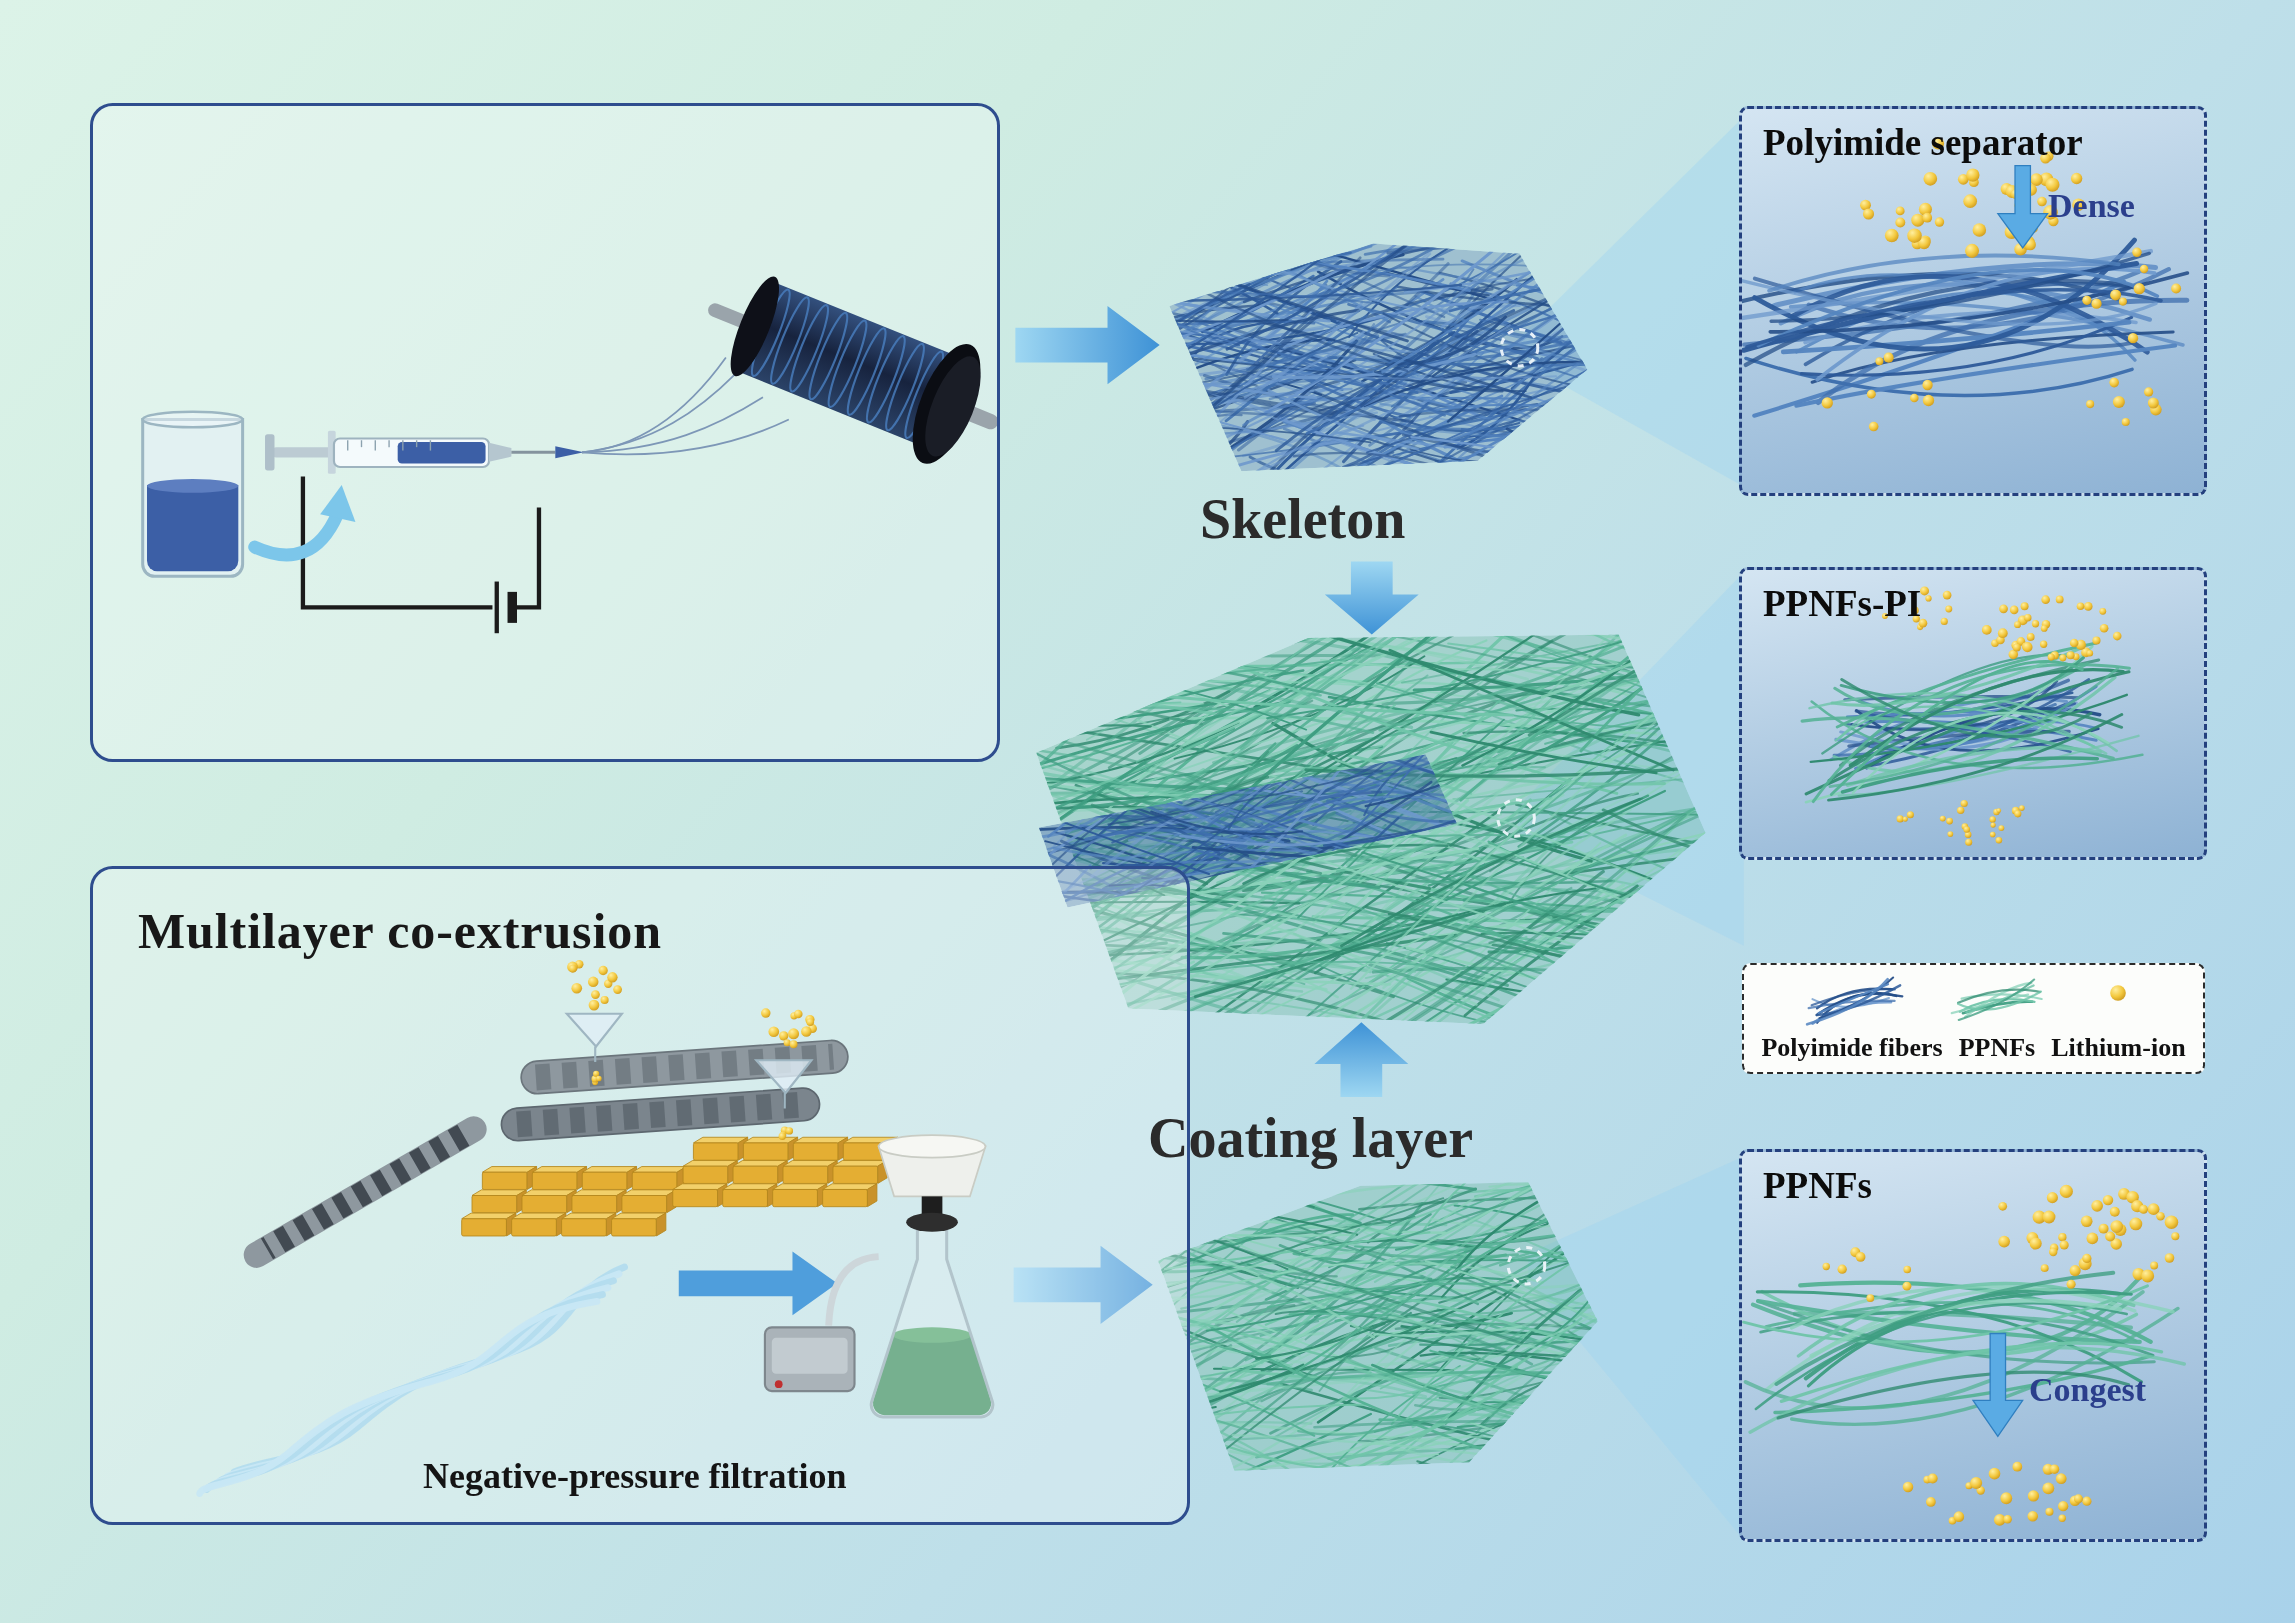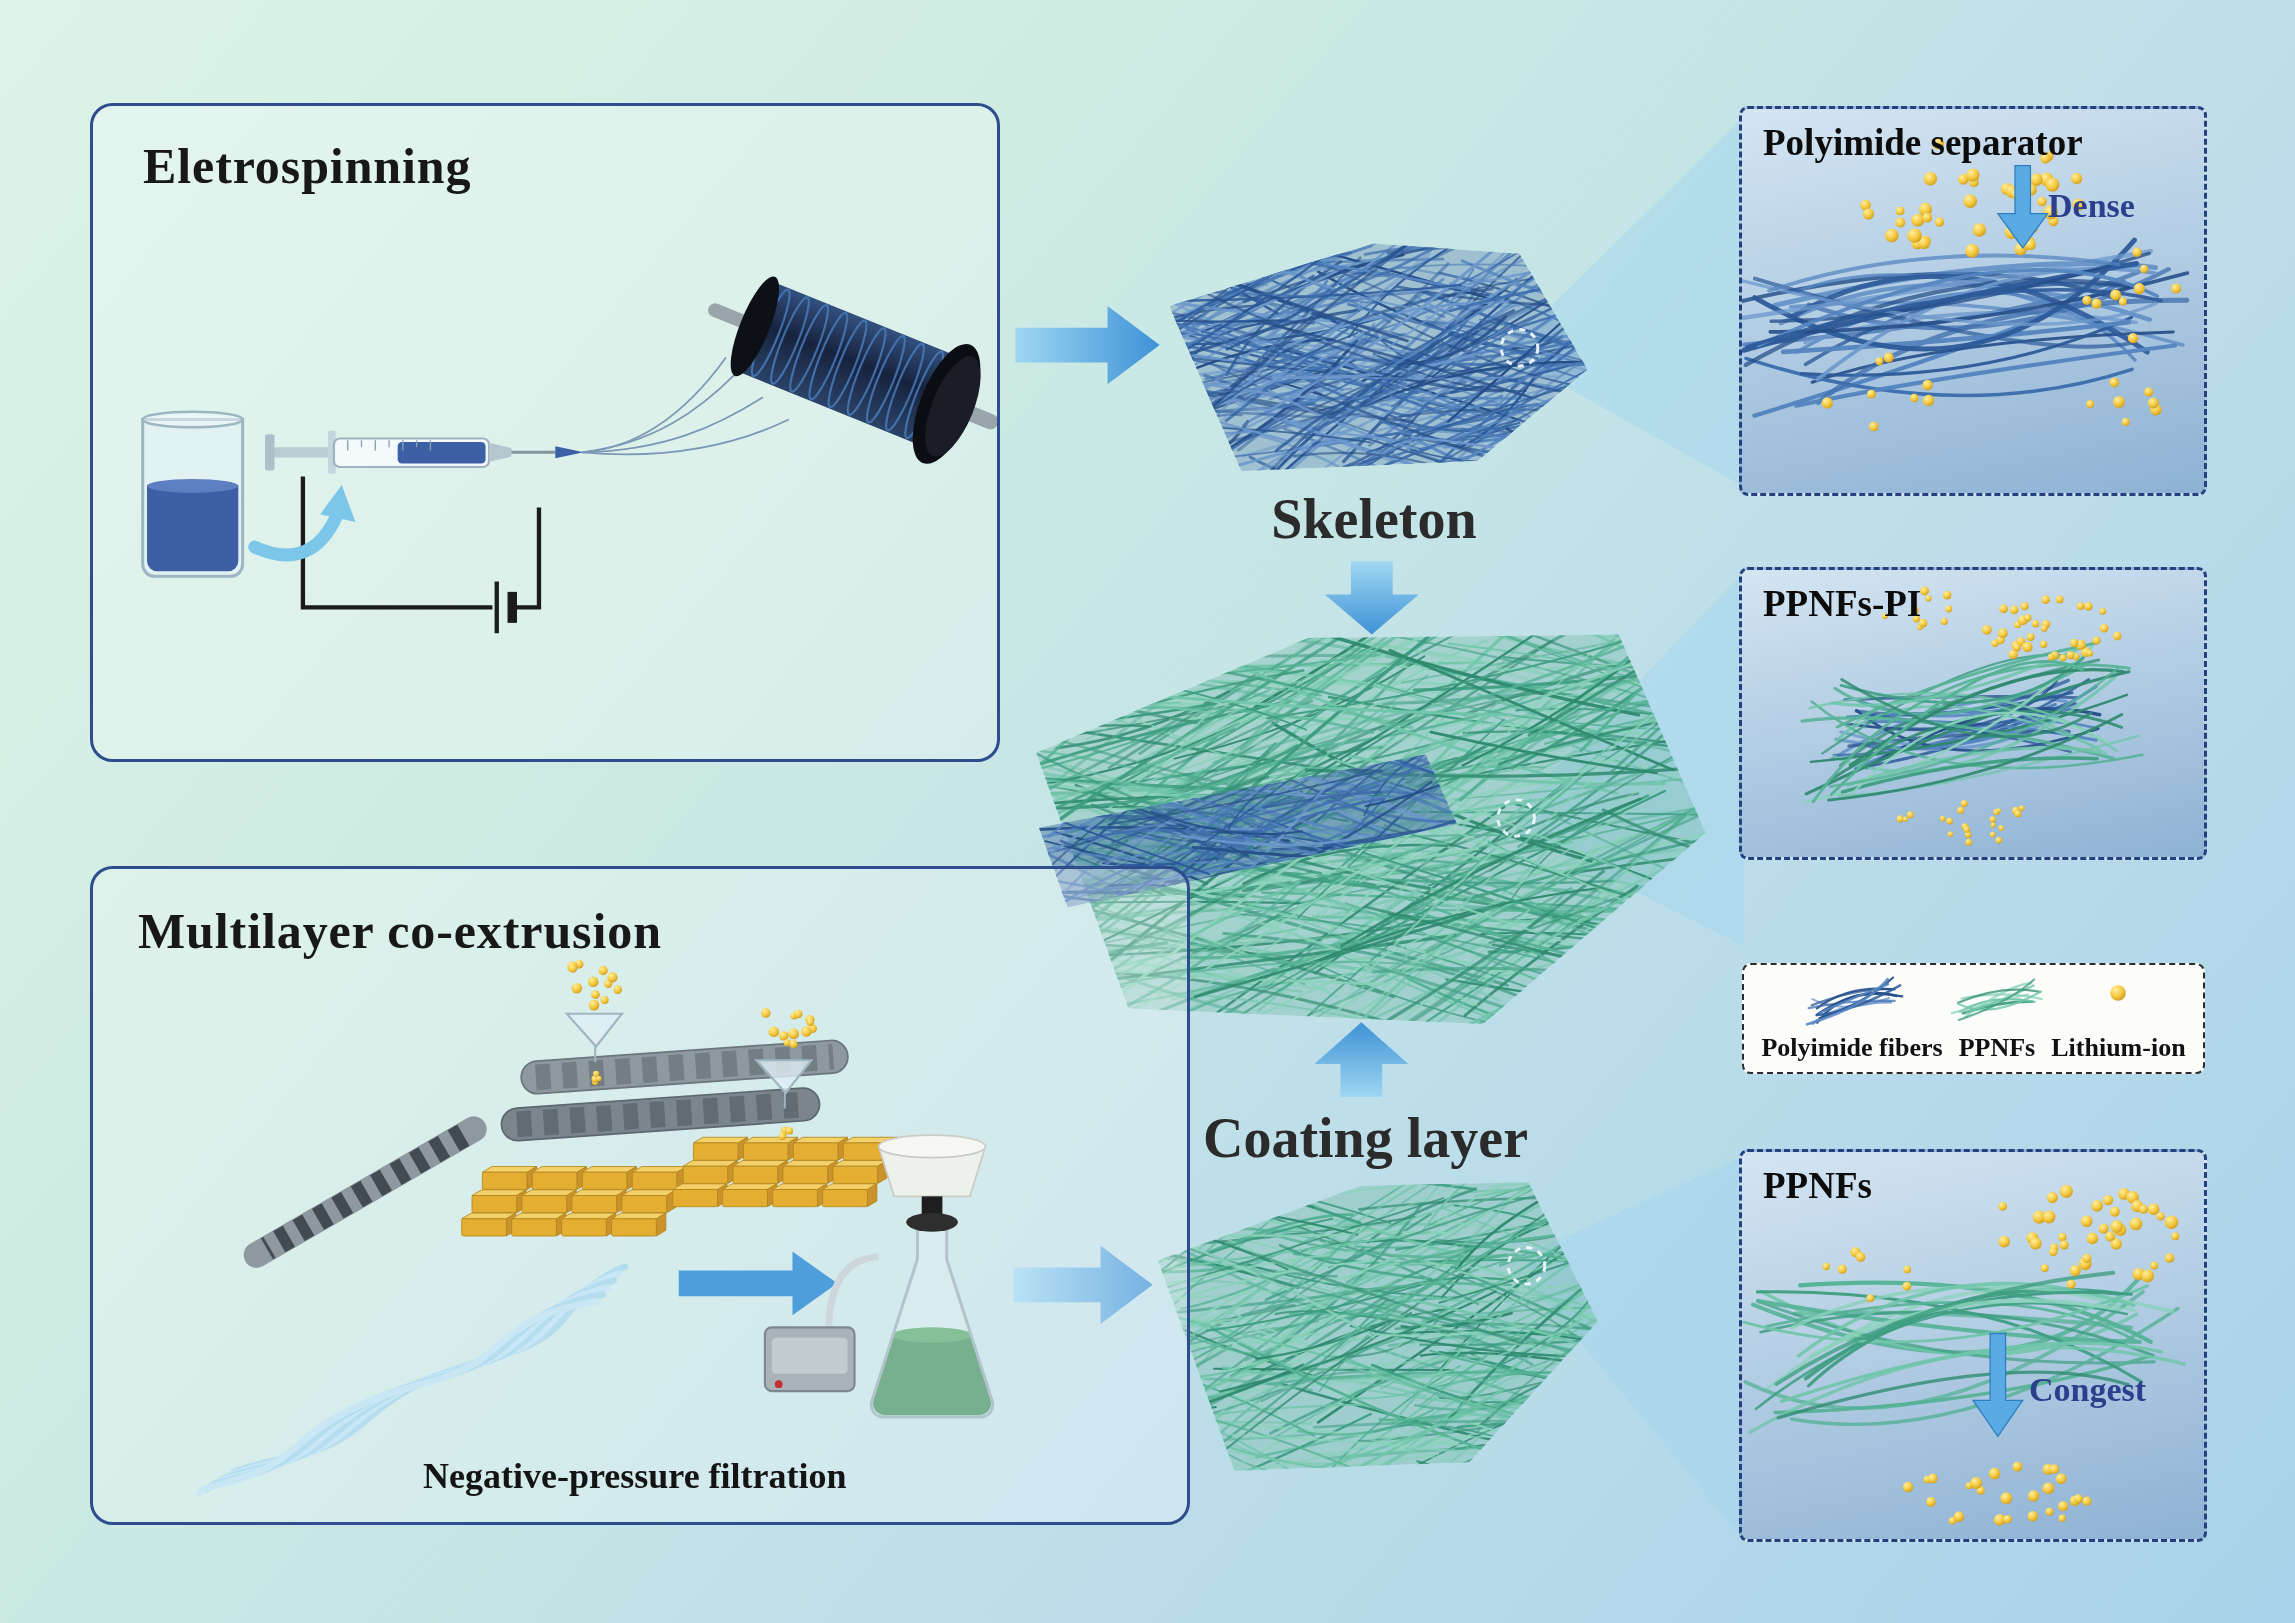--- a/index.html
+++ b/index.html
@@ -7,21 +7,21 @@
   body{font-family:"Liberation Serif",serif;background:#cfe7e2;overflow:hidden}
   #canvas{position:relative;width:2295px;height:1623px;overflow:hidden;
     background:linear-gradient(130deg,#dcf3e8 0%,#cfece2 30%,#bedfe9 62%,#a9d2ea 100%)}
   .scene{position:absolute;left:0;top:0;width:2295px;height:1623px;z-index:1}
   .proc-panel{position:absolute;border:3px solid #2e4d8e;border-radius:22.6px;
     background:rgba(248,253,251,0.30);z-index:2}
   .proc-panel .panel-scene{border-radius:19px}
   .panel-scene{position:absolute;left:0;top:0;width:100%;height:100%}
   .proc-title{position:absolute;font-weight:bold;font-size:50px;color:#181818;letter-spacing:0.9px;z-index:3}
   .caption{position:absolute;font-weight:bold;font-size:36px;color:#141414;z-index:3}
-  .big-label{position:absolute;font-weight:bold;font-size:56px;color:#2b2b2b;z-index:3;text-align:center}
+  .big-label{position:absolute;font-weight:bold;font-size:56px;color:#2b2b2b;z-index:3;}
   .zoom-panel{position:absolute;border:3px dashed #24407e;border-radius:9px;overflow:hidden;z-index:2;
     background:linear-gradient(168deg,#d4e5f2 0%,#b4cee4 45%,#8eb2d4 100%)}
   .zoom-title{position:absolute;top:12px;left:21px;font-weight:bold;font-size:37px;color:#0c0c0c;z-index:3}
   .annot{position:absolute;font-weight:bold;font-size:34px;color:#2b3f8c;z-index:3}
   .legend{position:absolute;display:flex;align-items:flex-end;justify-content:space-between;
     padding:7px 17.4px 8.7px;border:2.6px dashed #2b2b2b;border-radius:8.7px;background:#fcfdfb;z-index:2}
   .legend-item{display:flex;flex-direction:column;align-items:center;gap:7px}
   .legend-label{font-weight:bold;font-size:26px;color:#111;white-space:nowrap}
   .zc{fill:none;stroke:#eef6fb;stroke-width:3.5;stroke-dasharray:7 7;opacity:.95}
 </style>
@@ -1301,21 +1301,20 @@
             <ellipse cx="898" cy="300" rx="9" ry="54" fill="none" stroke="#4a7fc0" stroke-width="2.5" opacity="0.8"></ellipse>
             <ellipse cx="922" cy="300" rx="9" ry="54" fill="none" stroke="#4a7fc0" stroke-width="2.5" opacity="0.8"></ellipse>
             <ellipse cx="946" cy="300" rx="9" ry="54" fill="none" stroke="#4a7fc0" stroke-width="2.5" opacity="0.8"></ellipse>
             <ellipse cx="970" cy="300" rx="9" ry="54" fill="none" stroke="#4a7fc0" stroke-width="2.5" opacity="0.8"></ellipse>
           </g>
         <ellipse cx="758" cy="300" rx="17" ry="62" fill="#0e1018"></ellipse>
         <ellipse cx="998" cy="300" rx="30" ry="74" fill="#0b0d13"></ellipse>
         <ellipse cx="1006" cy="300" rx="24" ry="62" fill="#1a1d26"></ellipse>
       </g>
     </svg>
-    <div class="proc-title" style="left:50px;top:31px">Eletrospinning</div>
   </section>
 
   <section class="proc-panel" style="left:90px;top:866px;width:1100px;height:659px">
     <svg id="ce-svg" class="panel-scene" viewBox="0 0 1046 758">
       <g>
         <g transform="rotate(-4 560 235)">
           <rect x="385" y="212" width="380" height="38" rx="19" fill="#8e989f" stroke="#6b757c" stroke-width="2"></rect>
           <line x1="402" y1="231" x2="748" y2="231" stroke="#59636b" stroke-width="30" stroke-dasharray="17 14" opacity="0.5"></line>
         </g>
         <g transform="rotate(-4 545 288)">

